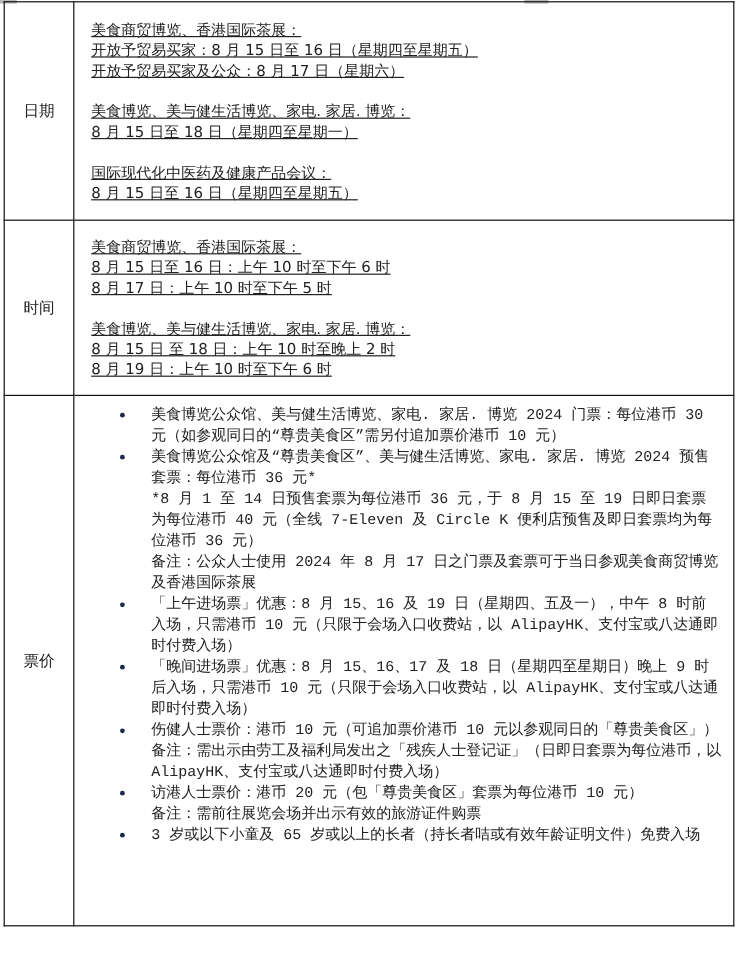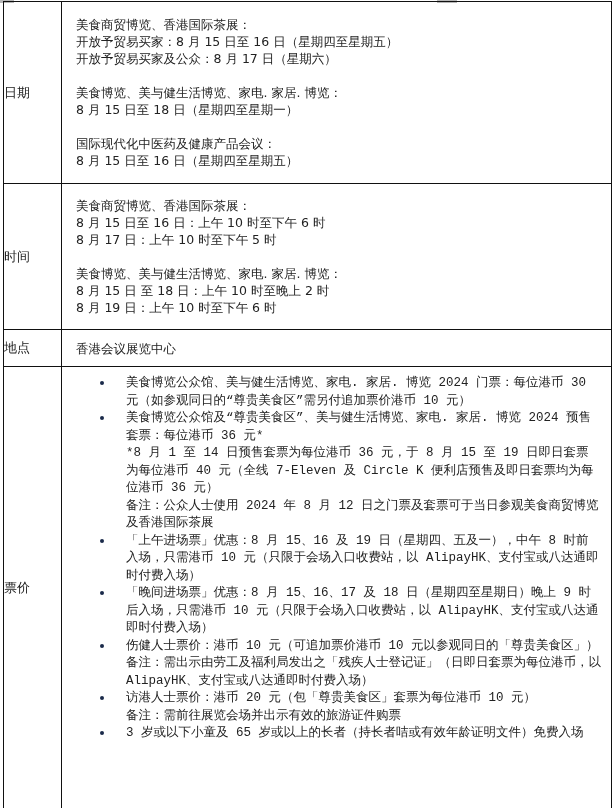--- a/index.html
+++ b/index.html
@@ -9,23 +9,23 @@
     font-size: 12.5px; color: #222222;
   }
   .top-mark { position: absolute; top: 0; height: 3px; background: #b8b8b8; }
   .top-mark.left { left: 0; width: 14px; }
   .top-mark.right { left: 437px; width: 20px; }
   table.info {
     position: absolute; left: 3px; top: 1px;
     width: 609px; border-collapse: collapse; table-layout: fixed;
   }
   table.info td { border: 1.5px solid #111111; vertical-align: middle; padding: 0; }
-  td.label { width: 57px; font-size: 13px; }
+  td.label { width: 57px; text-align: center; font-size: 13px; }
   td.content { padding: 6px 10px 6px 14px !important; line-height: 17px; }
-  .line { white-space: nowrap; }
+  .line { white-space: nowrap; text-decoration: underline; }
   .gap { height: 17px; }
   ul.tickets { margin: 0; padding: 0 0 0 0; list-style: none; }
   ul.tickets li { position: relative; padding-left: 50px; line-height: 17.5px; font-family: Liberation Mono, monospace; }
   ul.tickets li .bullet {
     position: absolute; left: 24px; top: 6px; width: 4px; height: 4px;
     border-radius: 50%; background: #1a2a4a;
   }
   .sub { display: block; }
 </style>
 </head>
@@ -55,37 +55,33 @@
     <td class="content">
       <div class="line">美食商贸博览、香港国际茶展：</div>
       <div class="line">8 月 15 日至 16 日：上午 10 时至下午 6 时</div>
       <div class="line">8 月 17 日：上午 10 时至下午 5 时</div>
       <div class="gap"></div>
       <div class="line">美食博览、美与健生活博览、家电. 家居. 博览：</div>
       <div class="line">8 月 15 日 至 18 日：上午 10 时至晚上 2 时</div>
       <div class="line">8 月 19 日：上午 10 时至下午 6 时</div>
     </td>
   </tr>
-  <tr style="height:37px;">
-    <td class="label">地点</td>
-    <td class="content">香港会议展览中心</td>
-  </tr>
   <tr style="height:442px;">
     <td class="label">票价</td>
     <td class="content" style="vertical-align:top; padding-top:8px !important;">
       <ul class="tickets">
         <li>
           <span class="bullet"></span>
           <span class="sub">美食博览公众馆、美与健生活博览、家电. 家居. 博览 2024 门票：每位港币 30 元（如参观同日的“尊贵美食区”需另付追加票价港币 10 元）</span>
         </li>
         <li>
           <span class="bullet"></span>
           <span class="sub">美食博览公众馆及“尊贵美食区”、美与健生活博览、家电. 家居. 博览 2024 预售套票：每位港币 36 元*</span>
           <span class="sub">*8 月 1 至 14 日预售套票为每位港币 36 元，于 8 月 15 至 19 日即日套票为每位港币 40 元（全线 7-Eleven 及 Circle K 便利店预售及即日套票均为每位港币 36 元）</span>
-          <span class="sub">备注：公众人士使用 2024 年 8 月 12 日之门票及套票可于当日参观美食商贸博览及香港国际茶展</span>
+          <span class="sub">备注：公众人士使用 2024 年 8 月 17 日之门票及套票可于当日参观美食商贸博览及香港国际茶展</span>
         </li>
         <li>
           <span class="bullet"></span>
           <span class="sub">「上午进场票」优惠：8 月 15、16 及 19 日（星期四、五及一），中午 8 时前入场，只需港币 10 元（只限于会场入口收费站，以 AlipayHK、支付宝或八达通即时付费入场）</span>
         </li>
         <li>
           <span class="bullet"></span>
           <span class="sub">「晚间进场票」优惠：8 月 15、16、17 及 18 日（星期四至星期日）晚上 9 时后入场，只需港币 10 元（只限于会场入口收费站，以 AlipayHK、支付宝或八达通即时付费入场）</span>
         </li>
         <li>

